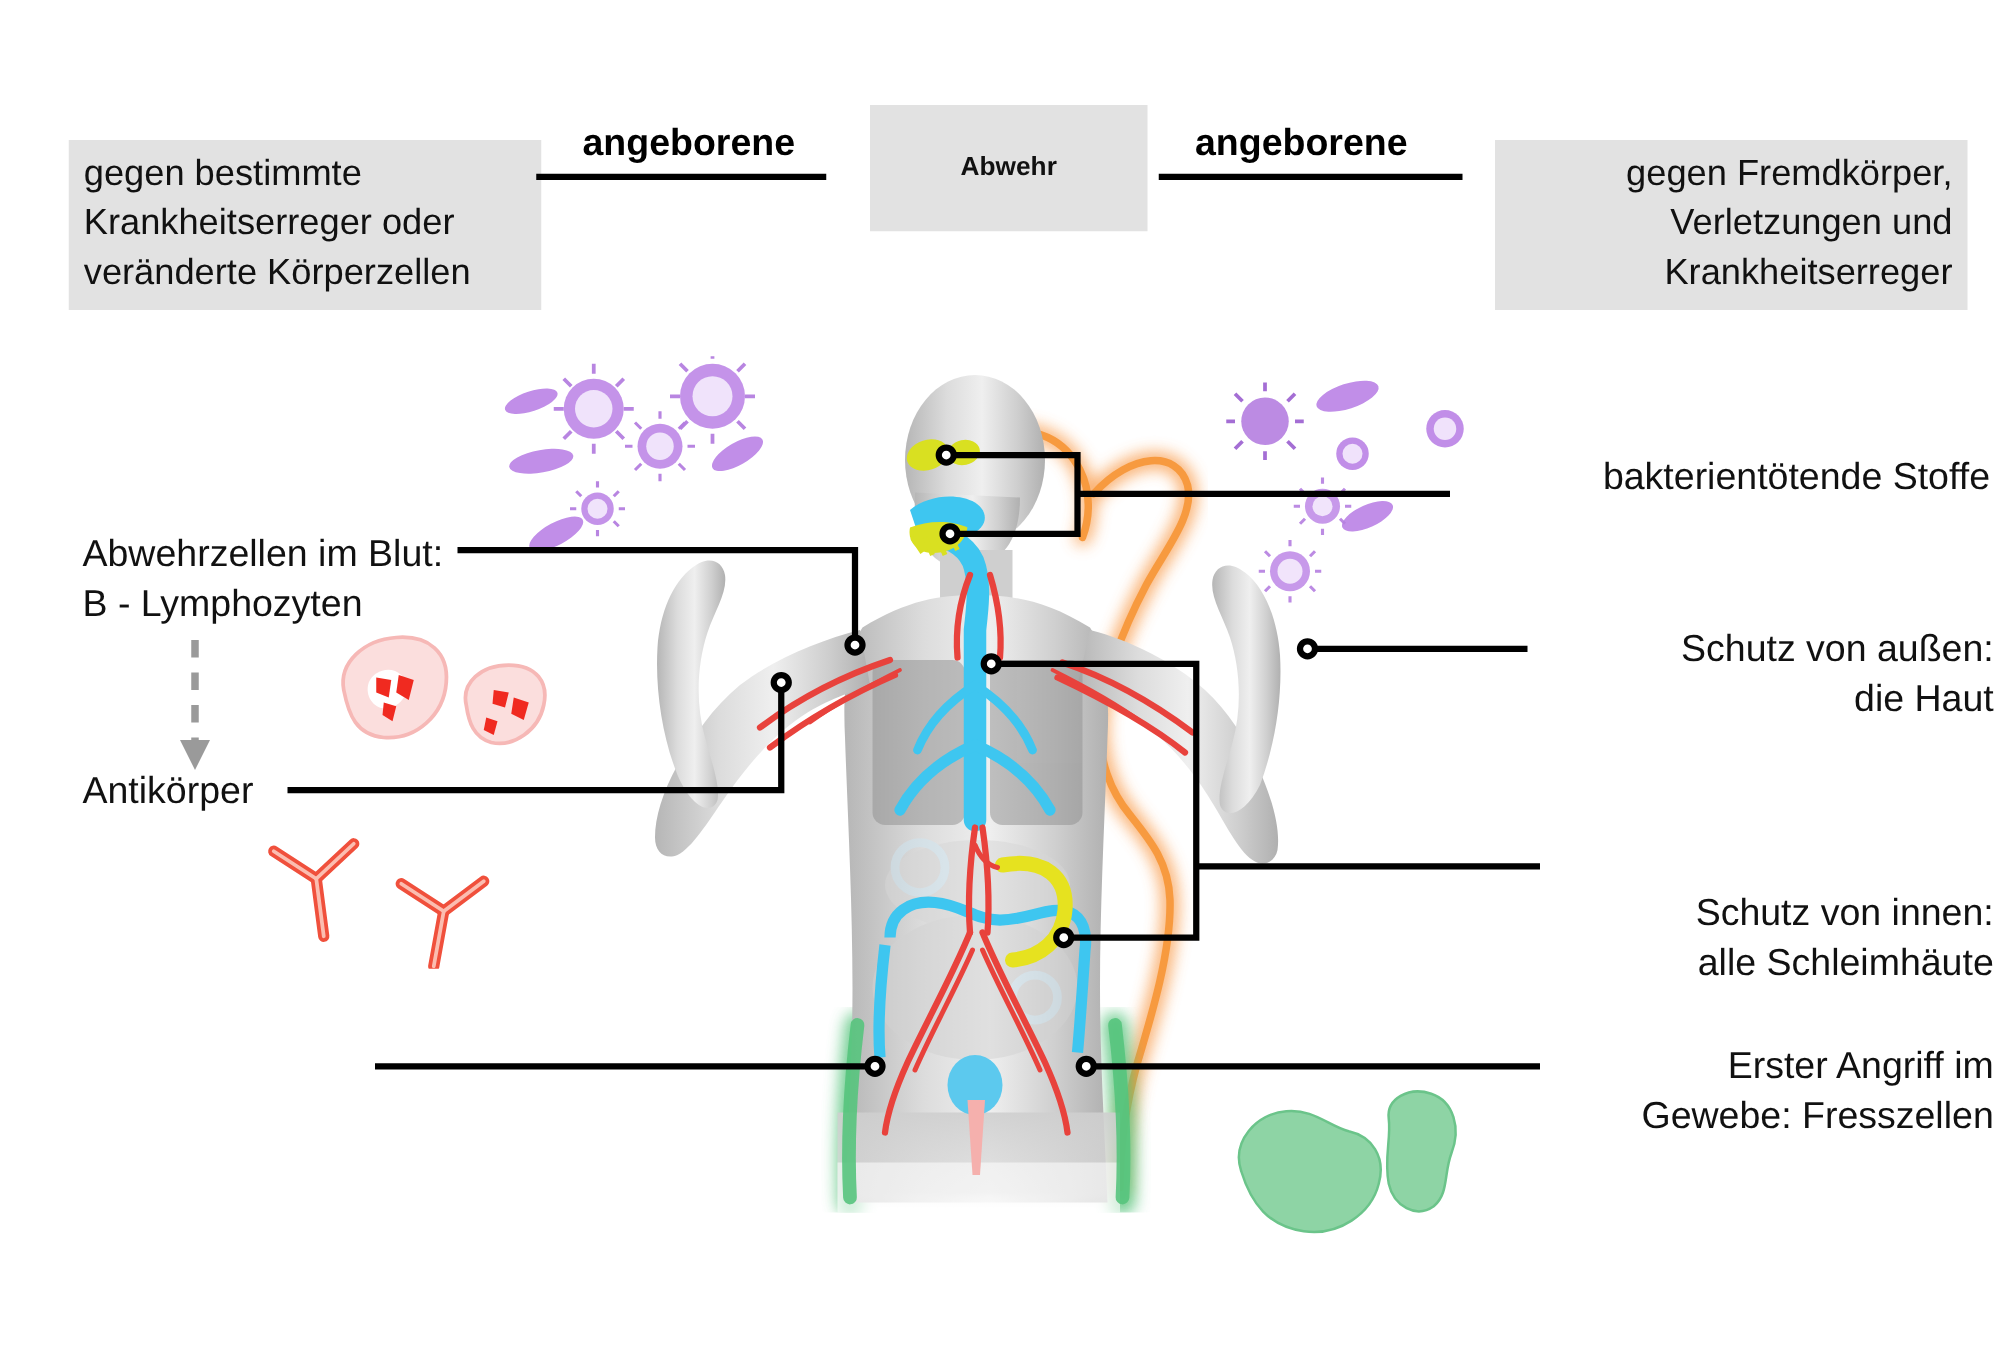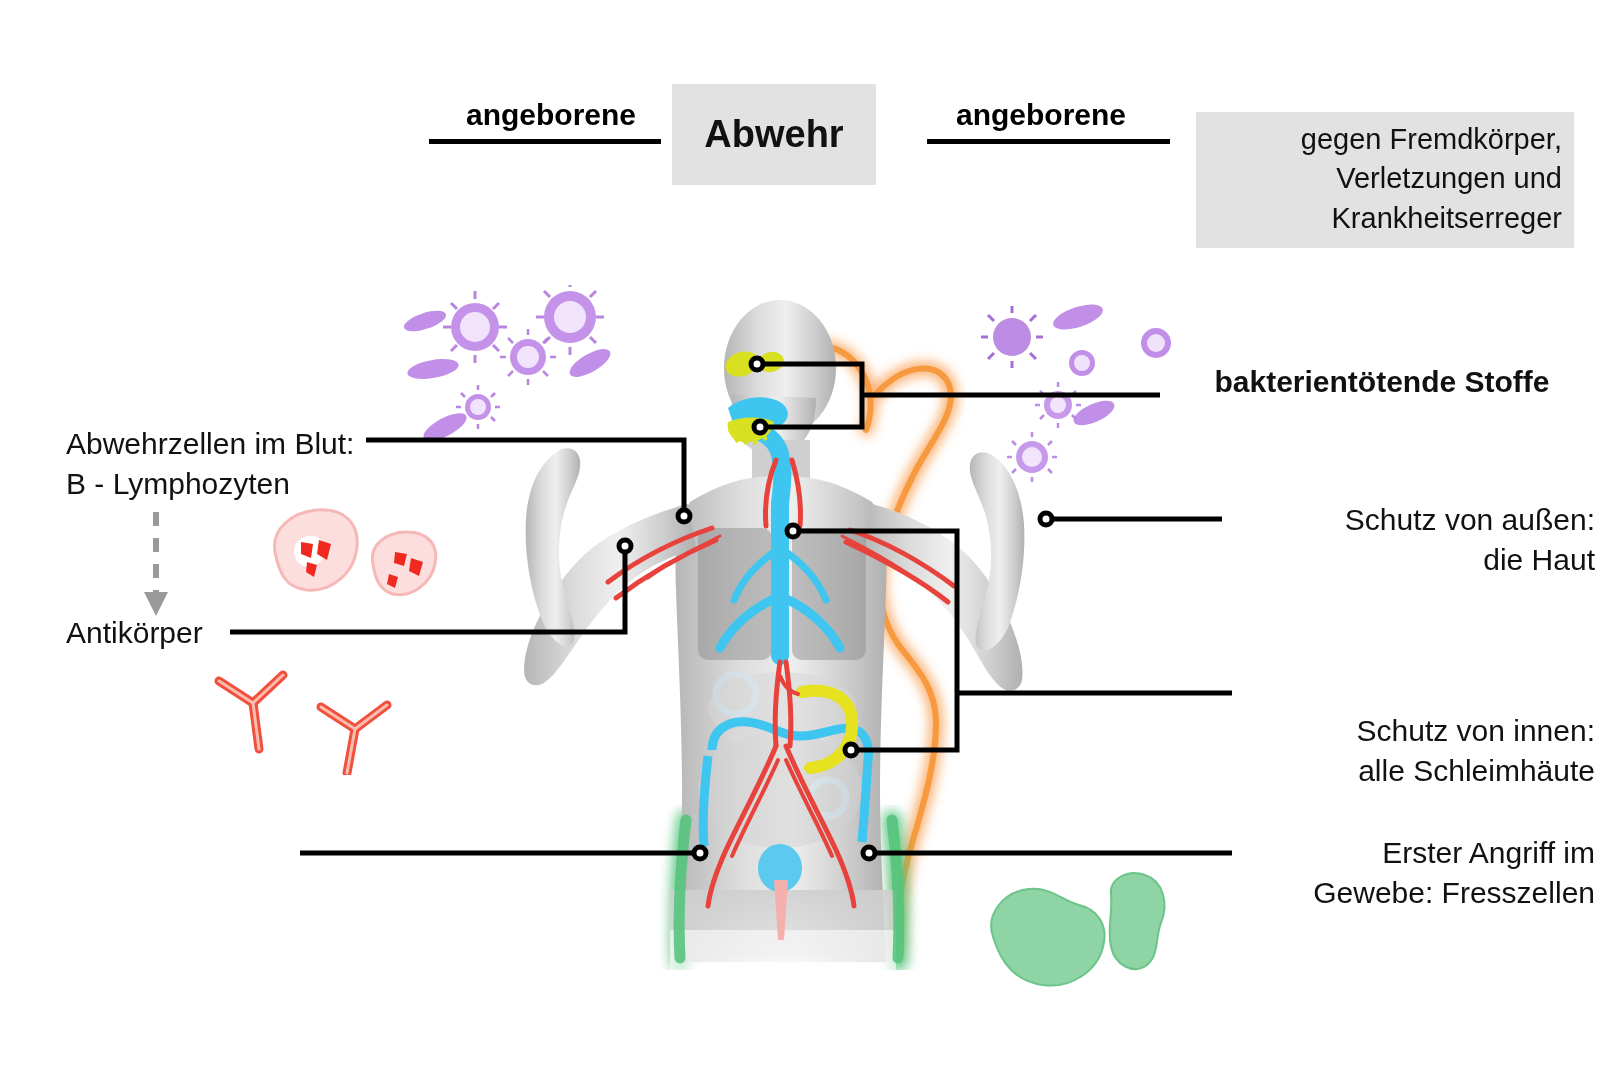--- a/index.html
+++ b/index.html
@@ -26,23 +26,23 @@
     font-size: 29px;
     line-height: 1.36;
     color: #111;
   }
   #box-erworbene-desc {
     left: 55px; top: 112px; width: 360px;
     padding: 8px 6px 10px 12px;
     text-align: left;
   }
   #box-abwehr {
-    left: 672px; top: 84px; width: 204px; height: 101px;
+    left: 696px; top: 84px; width: 222px; height: 101px;
     display: flex; align-items: center; justify-content: center;
-    font-weight: bold; font-size: 38px;
+    font-weight: bold; font-size: 21px;
   }
   #box-angeborene-desc {
     left: 1196px; top: 112px; width: 360px;
     padding: 8px 12px 10px 6px;
     text-align: right;
   }
 
   .branch-label {
     position: absolute;
     font-weight: bold;
@@ -67,21 +67,21 @@
     line-height: 1.33;
     color: #111;
     white-space: pre-line;
   }
   .callout.left { text-align: left; }
   .callout.right { text-align: right; }
 
   #txt-b-lymph   { left: 66px;  top: 424px; width: 320px; }
   #txt-antikoerper { left: 66px; top: 613px; width: 250px; }
   #txt-t-lymph   { left: 55px;  top: 833px; width: 340px; }
-  #txt-bakterien { left: 1172px; top: 362px; width: 420px; text-align: center; font-weight: bold;}
+  #txt-bakterien { left: 1172px; top: 362px; width: 420px; text-align: right;}
   #txt-haut      { left: 1150px; top: 500px; width: 445px; }
   #txt-schleim   { left: 1150px; top: 670px; width: 445px; margin-top: 41px; }
   #txt-fress     { left: 1150px; top: 833px; width: 445px; }
 
   
   #connectors {
     position: absolute;
     left: 0; top: 0;
     width: 1609px; height: 1080px;
     pointer-events: none;
@@ -100,20 +100,23 @@
   #cluster-pathogens-right { left: 960px; top: 295px; width: 220px; height: 190px; }
   #cluster-blymph          { left: 255px; top: 500px; width: 195px; height: 120px; }
   #cluster-antibodies      { left: 205px; top: 645px; width: 200px; height: 130px; }
   #cluster-phagocytes      { left: 975px; top: 865px; width: 200px; height: 130px; }
 </style>
 </head>
 <body>
 
 <div id="canvas">
 
+  <div class="gray-box" id="box-erworbene-desc">gegen bestimmte
+Krankheitserreger oder
+veränderte Körperzellen</div>
 
   <div class="branch-label" id="label-erworbene">angeborene</div>
   <div class="branch-rule" id="rule-erworbene"></div>
 
   <div class="gray-box" id="box-abwehr">Abwehr</div>
 
   <div class="branch-label" id="label-angeborene">angeborene</div>
   <div class="branch-rule" id="rule-angeborene"></div>
 
   <div class="gray-box" id="box-angeborene-desc">gegen Fremdkörper,

